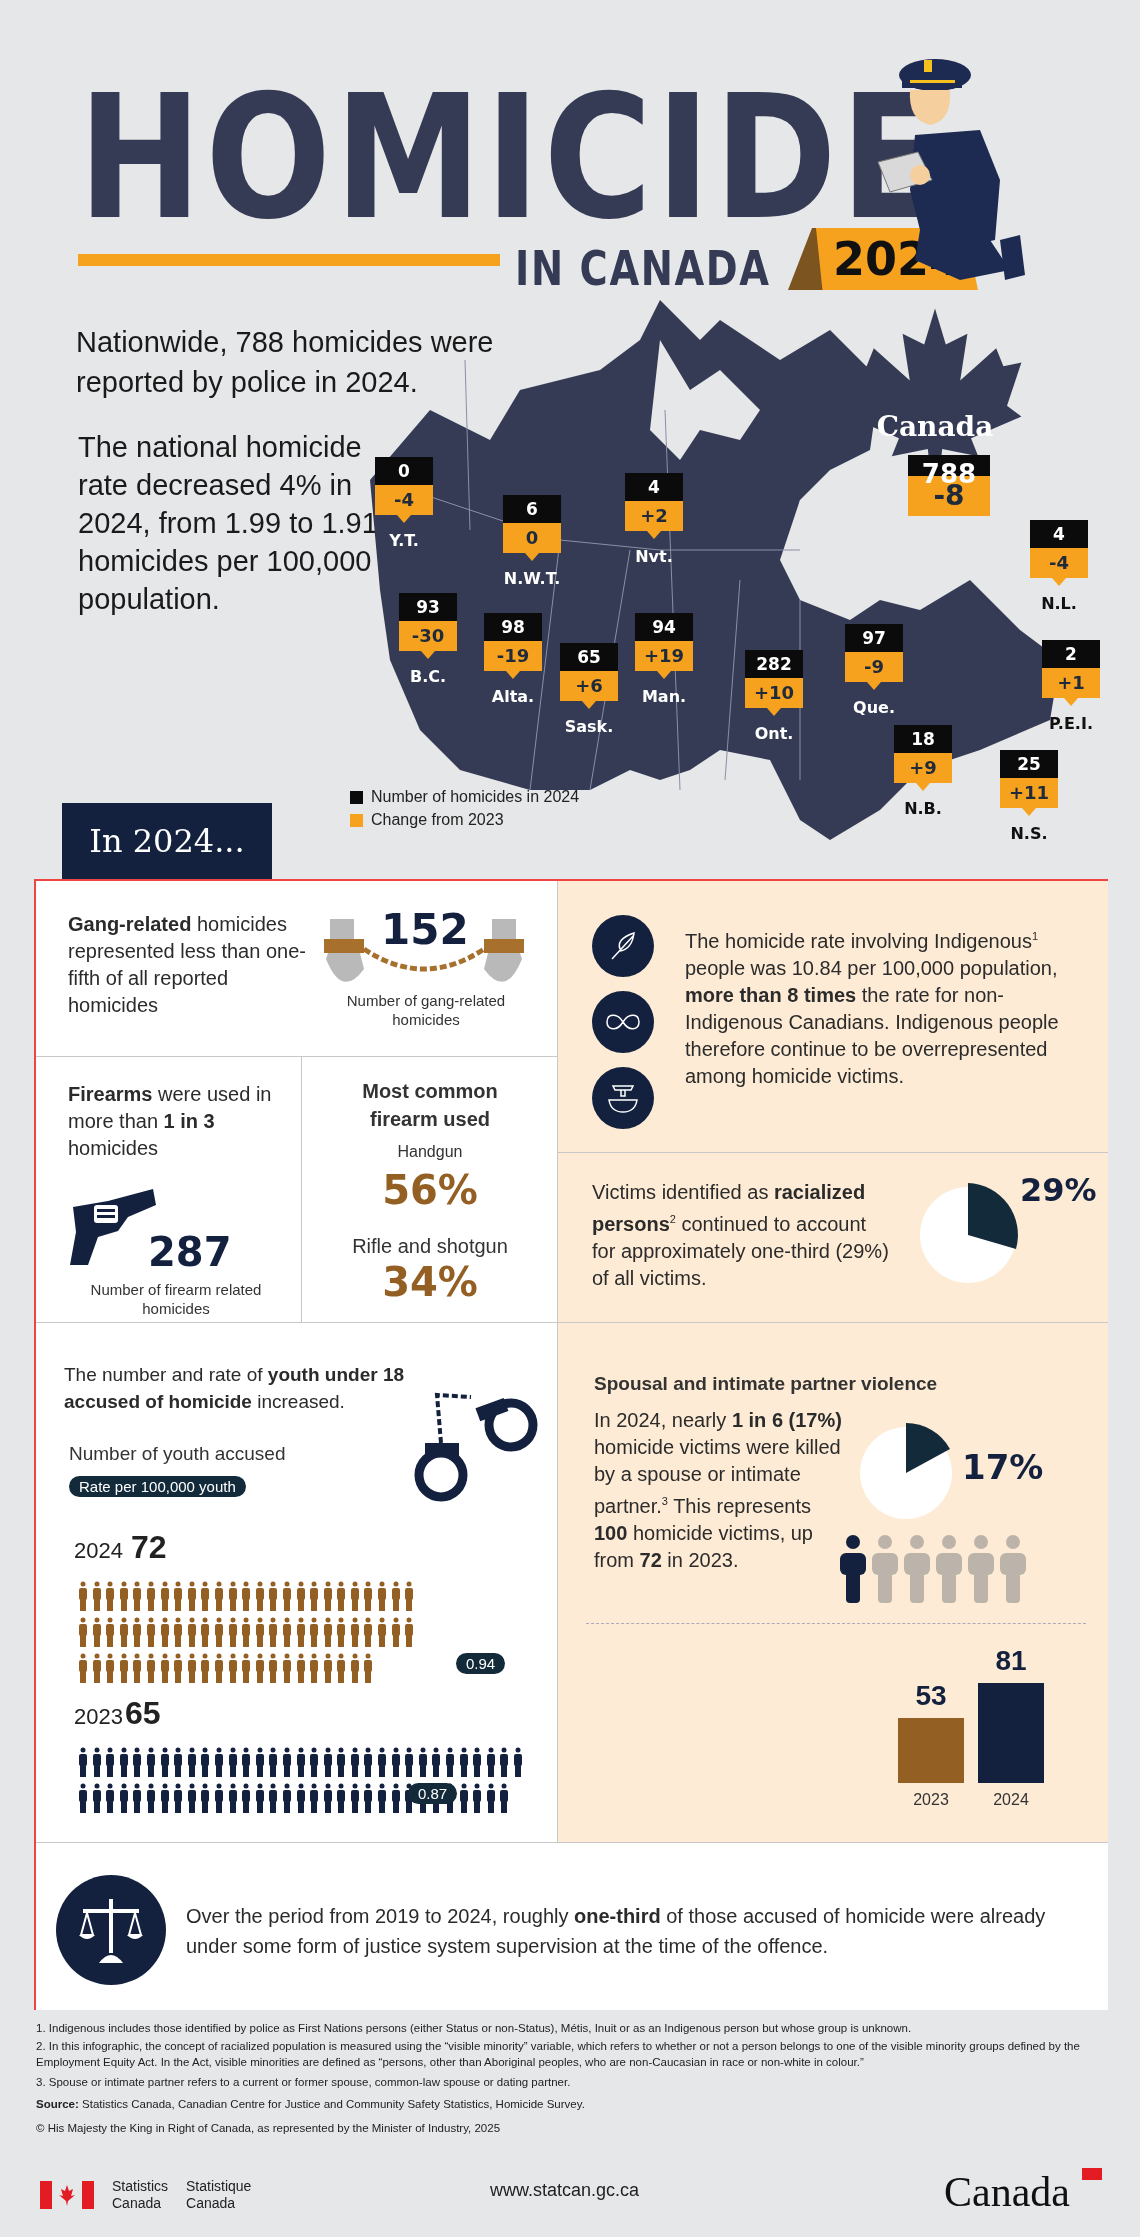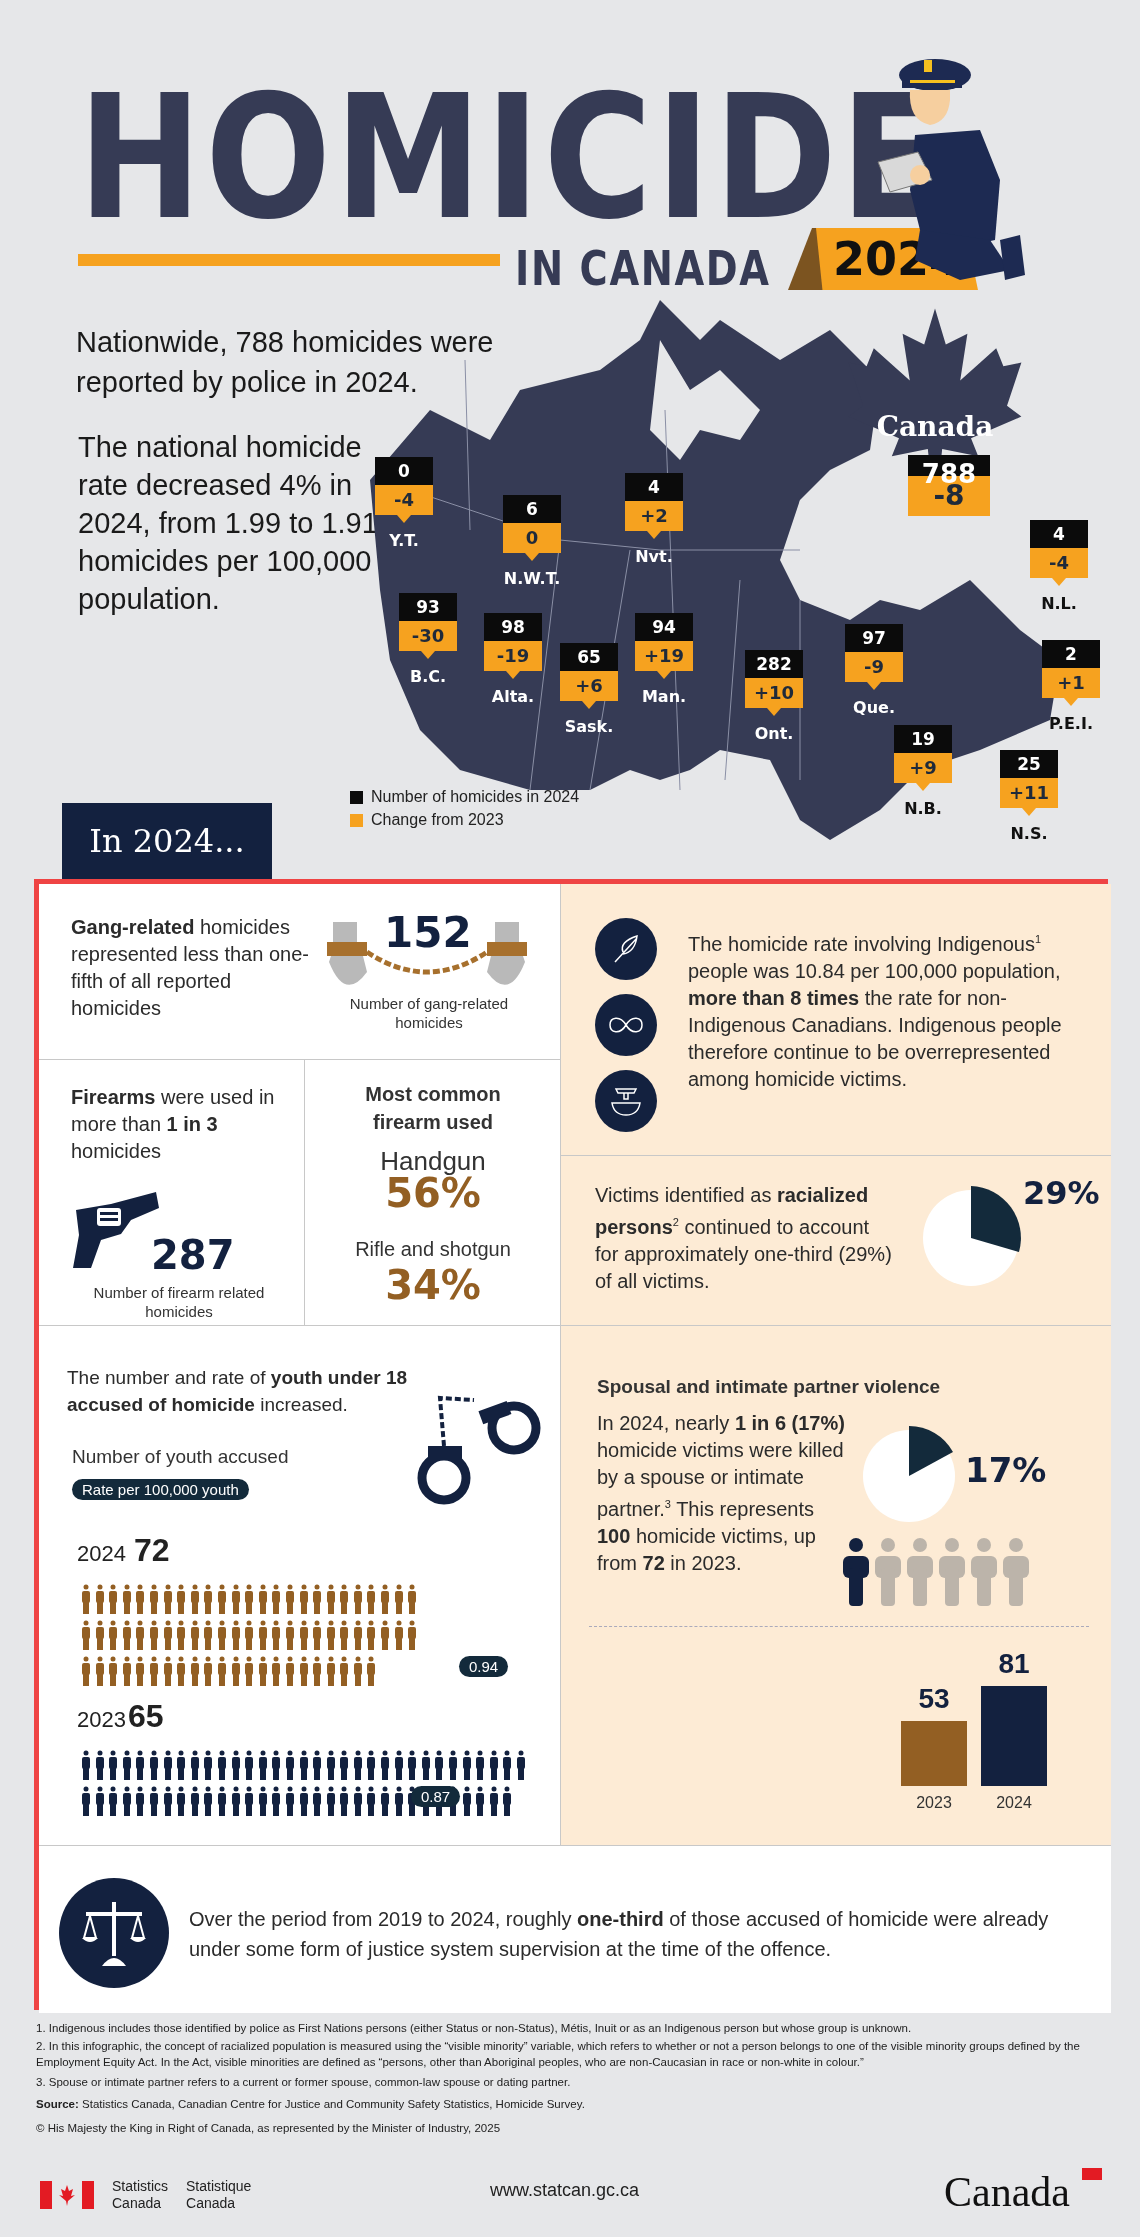--- a/index.html
+++ b/index.html
@@ -23,21 +23,21 @@
   .badge.dark .lbl { color: #111; }
   .canada-leaf { left: 840px; top: 305px; width: 190px; height: 180px; }
   .canada-name { left: 870px; top: 410px; width: 130px; text-align: center; font-family: "DejaVu Serif", serif; font-weight: bold; font-size: 28px; color: #fff; }
   .canada-badge { left: 908px; top: 455px; width: 82px; text-align: center; font-family: "DejaVu Sans", sans-serif; font-weight: bold; }
   .canada-badge .n { background: #0b0b0b; color: #fff; font-size: 26px; height: 21px; line-height: 38px; }
   .canada-badge .c { background: #f6a21f; color: #1f2a3a; font-size: 28px; height: 40px; line-height: 40px; }
   .legend { left: 350px; top: 788px; font-size: 16px; color: #222; }
   .legend div { display: flex; align-items: center; gap: 8px; margin-bottom: 5px; }
   .legend .sw { width: 13px; height: 13px; }
   .in2024 { left: 62px; top: 803px; width: 210px; height: 76px; background: #13213f; color: #fff; font-family: "DejaVu Serif", serif; font-size: 32px; display: flex; align-items: center; justify-content: center; }
-  .grid { left: 34px; top: 879px; width: 1074px; height: 1131px; border: 5px solid #ef4444; background: #fff; }
+  .grid { left: 34px; top: 879px; width: 1074px; height: 1131px; border: 2px solid #ef4444; background: #fff; }
   .cell { position: absolute; }
   .white { background: #fff; }
   .cream { background: #fdebd5; }
   .txt { font-size: 20px; line-height: 27px; color: #2b2b2b; }
   .txt b { color: #2b2b2b; }
   .bignum { font-family: "DejaVu Sans", sans-serif; font-weight: bold; color: #13213f; }
   .brown { color: #935f23; }
   .icon-circ { position: absolute; width: 62px; height: 62px; border-radius: 50%; background: #13213f; display: flex; align-items: center; justify-content: center; }
   .people-row { display: flex; gap: 3.6px; height: 30px; align-items: flex-end; }
   .person { width: 10px; height: 30px; }
@@ -143,21 +143,21 @@
     <div class="tip"></div>
     <div class="lbl">Ont.</div>
   </div>
 <div class="badge" style="left:845px;top:624px">
     <div class="n">97</div>
     <div class="c">-9</div>
     <div class="tip"></div>
     <div class="lbl">Que.</div>
   </div>
 <div class="badge dark" style="left:894px;top:725px">
-    <div class="n">19</div>
+    <div class="n">18</div>
     <div class="c">+9</div>
     <div class="tip"></div>
     <div class="lbl">N.B.</div>
   </div>
 <div class="badge dark" style="left:1000px;top:750px">
     <div class="n">25</div>
     <div class="c">+11</div>
     <div class="tip"></div>
     <div class="lbl">N.S.</div>
   </div>
@@ -210,21 +210,21 @@
       <path d="M5 20 L40 14 L85 2 L88 18 L60 30 L50 44 L30 50 L20 78 L2 78 L8 45 Z" fill="#13213f"></path>
       <rect x="26" y="18" width="24" height="18" rx="3" fill="#fff"></rect>
         <rect x="29" y="22" width="18" height="3" fill="#13213f"></rect>
         <rect x="29" y="28" width="18" height="3" fill="#13213f"></rect>
     </svg>
     <div class="bignum" style="position:absolute;left:112px;top:172px;font-size:40px">287</div>
     <div style="position:absolute;left:30px;top:223px;width:220px;text-align:center;font-size:15px;line-height:19px;color:#333">Number of firearm related homicides</div>
   </div>
   <div class="cell white" style="left:266px;top:176px;width:256px;height:266px;border-right:1px solid #c8c8c8;border-bottom:1px solid #c8c8c8">
     <div style="position:absolute;left:0;top:20px;width:256px;text-align:center;font-weight:bold;font-size:20px;line-height:28px;color:#333;padding:0 50px">Most common firearm used</div>
-    <div style="position:absolute;left:0;top:86px;width:256px;text-align:center;font-size:26px;color:#333">Handgun</div>
+    <div style="position:absolute;left:0;top:86px;width:256px;text-align:center;font-size:16px;color:#333">Handgun</div>
     <div class="bignum brown" style="position:absolute;left:0;top:110px;width:256px;text-align:center;font-size:40px;color:#935f23">56%</div>
     <div style="position:absolute;left:0;top:178px;width:256px;text-align:center;font-size:20px;color:#333">Rifle and shotgun</div>
     <div class="bignum brown" style="position:absolute;left:0;top:202px;width:256px;text-align:center;font-size:40px;color:#935f23">34%</div>
   </div>
 
   <div class="cell cream" style="left:522px;top:0;width:550px;height:272px;border-bottom:1px solid #c8c8c8">
     <div class="icon-circ" style="left:34px;top:34px">
         <svg width="34" height="34" viewBox="0 0 34 34">
           <path d="M6 30 L28 6 M14 20 Q10 10 28 4 Q26 20 14 22" fill="none" stroke="#fff" stroke-width="1.5"></path>
         </svg>

